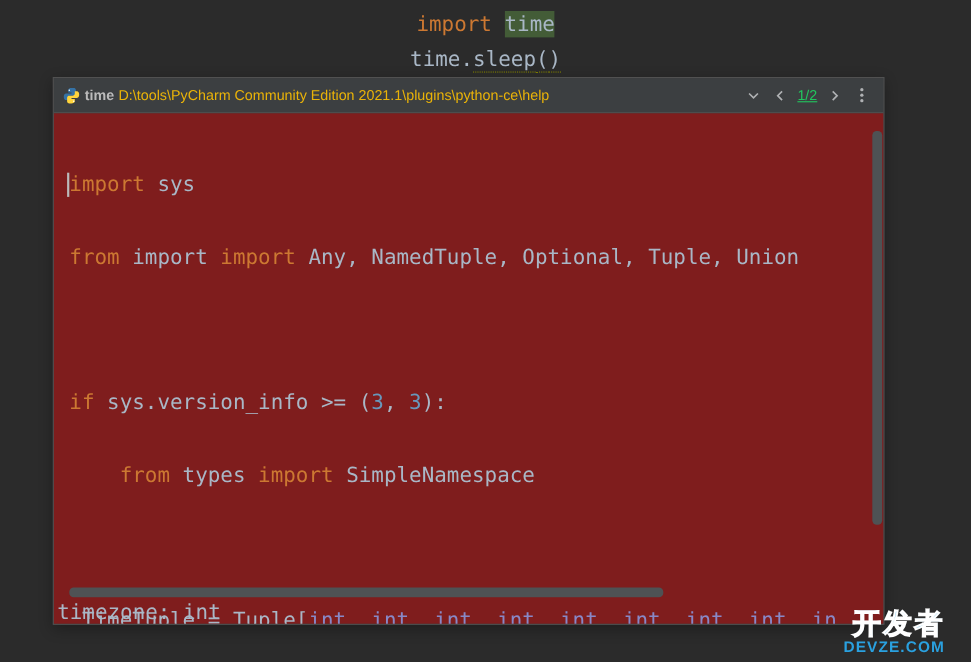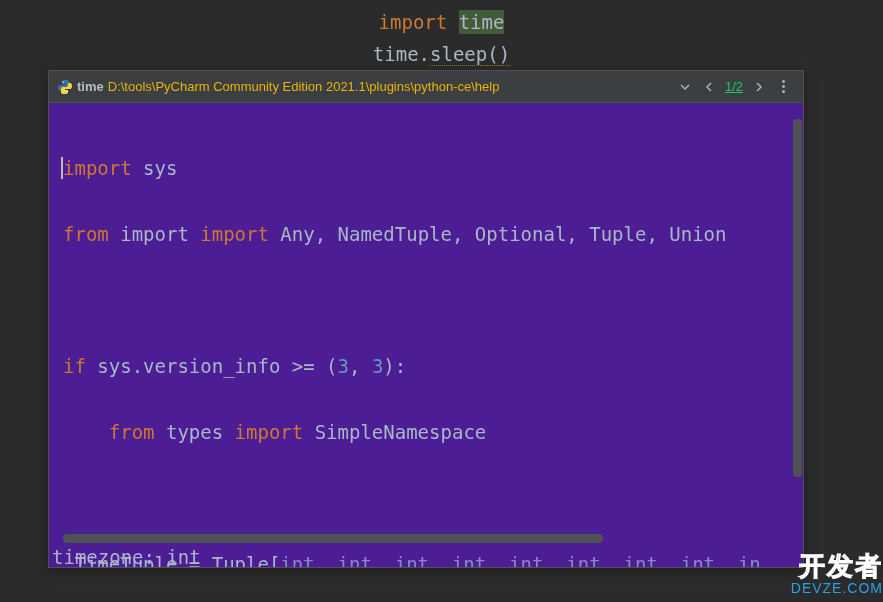--- a/index.html
+++ b/index.html
@@ -79,21 +79,21 @@
     color:#22c55e;
     padding:0 4px;
     flex-shrink:0;
     text-decoration:underline;
   }
   .hdr-dots { flex-direction:column; gap:2px; }
   .dot { width:3px; height:3px; border-radius:50%; background:#afb1b3; }
 
   .doc-body {
     flex: 1;
-    background: #4c1d95;
+    background: #7f1d1d;
     padding: 16px 10px 16px 14px;
     overflow: hidden;
     line-height: 33px;
     white-space: pre;
     position: relative;
   }
   .doc-body .cursor-bar { border-left: 2px solid #bbbbbb; padding-left:0; margin-left:-2px; }
   .truncated {
     position: absolute;
     bottom: 0;
@@ -121,38 +121,38 @@
     border-radius:4px;
   }
   .k-blue { color:#6897bb; }
   .k-builtin { color:#8888c6; }
   .ident { color:#a9b7c6; }
   .punct { color:#a9b7c6; }
 
   
   .watermark {
     position:absolute;
-    right:0;
+    right:24px;
     bottom:6px;
     font-family:"Segoe UI", Arial, sans-serif;
     text-align:right;
     line-height:1.1;
     z-index:50;
   }
   .wm-ch {
     font-size:26px;
     color:#2aa1e0;
     -webkit-text-stroke: 1px #ffffff;
     font-weight:bold;
     letter-spacing:2px;
   }
   .wm-en {
     font-size:14px;
     color:#2aa1e0;
-    font-weight:normal;
+    font-weight:bold;
     letter-spacing:1px;
   }
 </style>
 </head>
 <body>
 
 <div class="editor">
   <div class="line"><span class="k-orange">import</span> <span class="hl-import">time</span></div>
   <div class="line"><span class="k-text">time</span><span class="k-text">.</span><span class="k-text warn-under">sleep</span><span class="k-text warn-under">(</span><span class="k-text warn-under">)</span></div>
 </div>

